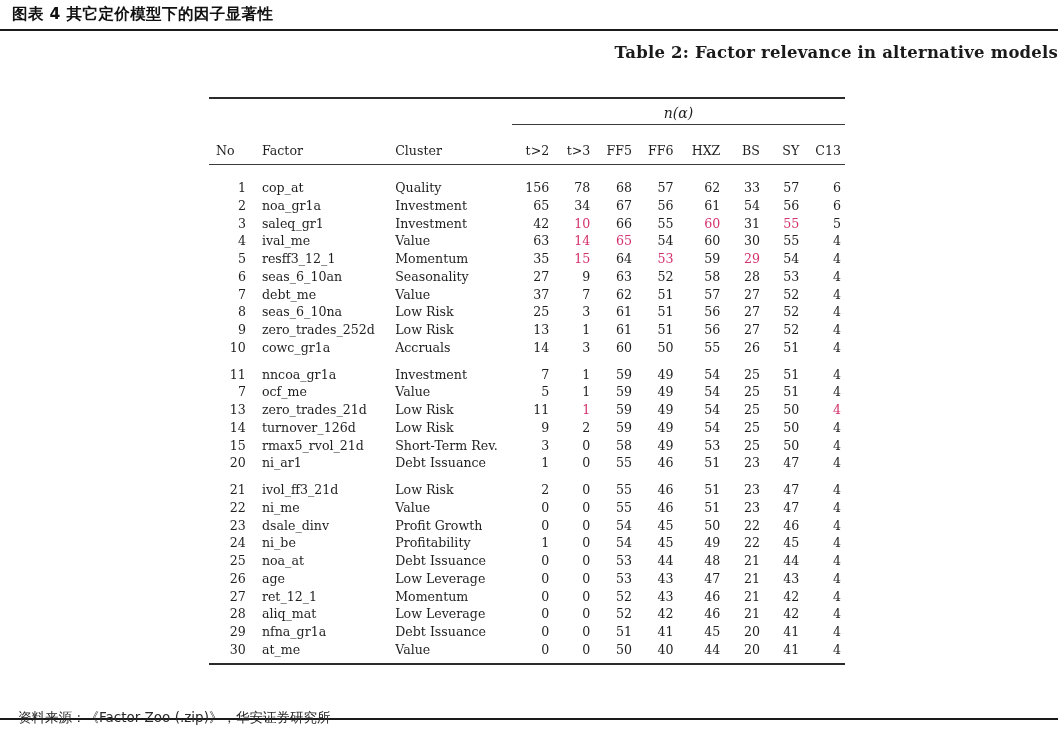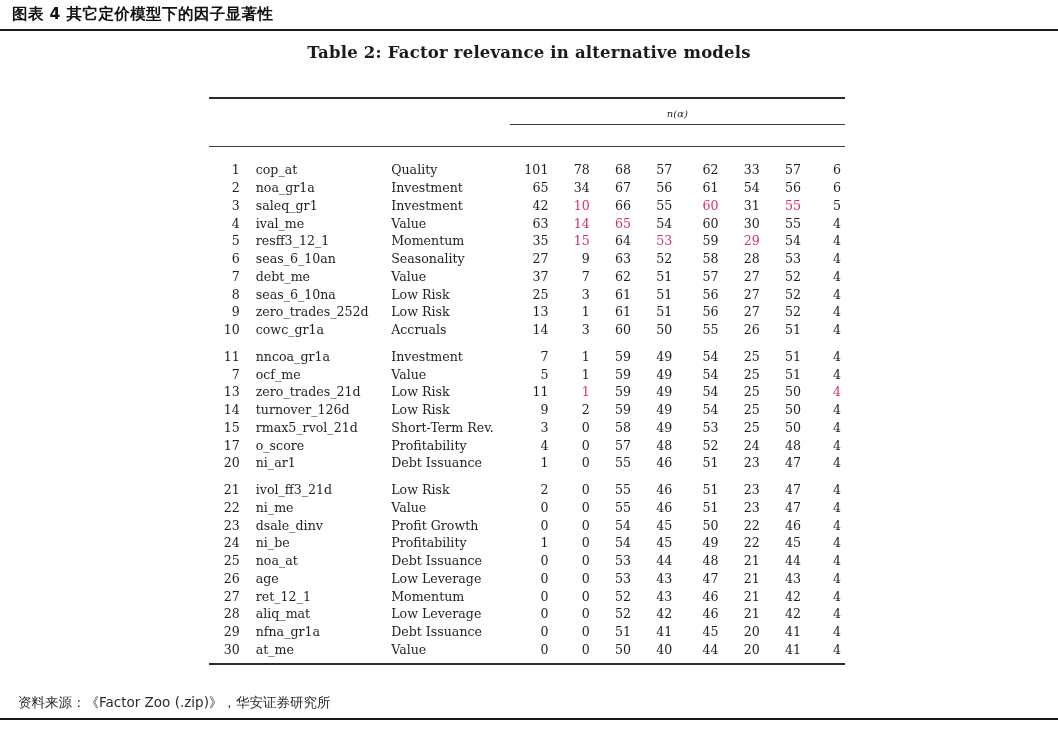--- a/index.html
+++ b/index.html
@@ -43,21 +43,21 @@
     height: 0;
     border-top: 2.2px solid #1a1a1a;
   }
 
   
   .table-caption {
     position: absolute;
     left: 0;
     top: 43px;
     width: 1058px;
-    text-align: center;
+    text-align: right;
     font-family: "DejaVu Serif", serif;
     font-weight: bold;
     font-size: 16.5px;
     letter-spacing: 0.2px;
     color: #1a1a1a;
   }
 
   
   .table-wrap {
     position: absolute;
@@ -89,21 +89,21 @@
 
   
   tr.group-gap > td { height: 9px; line-height: 9px; font-size: 0; }
   tr.head-gap > td { height: 5px; line-height: 5px; font-size: 0; }
   tr.pre-rule-gap > td { height: 4px; line-height: 4px; font-size: 0; }
 
   
   .nalpha-cell {
     text-align: center;
     font-style: italic;
-    font-size: 10px;
+    font-size: 14px;
     padding-bottom: 1px !important;
     height: 19px !important;
     line-height: 19px !important;
   }
   .nalpha-rule > td.nalpha-under {
     border-top: 1.05px solid #3a3a3a;
     height: 0; line-height: 0; font-size: 0;
   }
 
   
@@ -126,21 +126,21 @@
     position: absolute;
     left: 0;
     top: 718px;
     width: 1058px;
     height: 0;
     border-top: 2.2px solid #1a1a1a;
   }
   .footer-note {
     position: absolute;
     left: 18px;
-    top: 694px;
+    top: 709px;
     font-family: "DejaVu Sans", sans-serif;
     font-size: 13.5px;
     color: #2a2a2a;
     white-space: nowrap;
   }
 </style>
 </head>
 <body>
 
 <div class="report-header">
@@ -173,39 +173,52 @@
           <td colspan="11"></td>
         </tr>
       <tr>
         <td colspan="3"></td>
         <td class="nalpha-cell" colspan="8">n(α)</td>
       </tr>
       <tr class="nalpha-rule">
         <td colspan="3"></td>
         <td class="nalpha-under" colspan="8"></td>
       </tr>
+      <tr>
+        <th class="col-no">No</th>
+        <th class="col-factor">Factor</th>
+        <th class="col-cluster">Cluster</th>
+        <th class="col-num">t&gt;2</th>
+        <th class="col-num">t&gt;3</th>
+        <th class="col-num">FF5</th>
+        <th class="col-num">FF6</th>
+        <th class="col-num-wide">HXZ</th>
+        <th class="col-num">BS</th>
+        <th class="col-num">SY</th>
+        <th class="col-num">C13</th>
+      </tr>
       <tr class="pre-rule-gap">
           <td colspan="11"></td>
         </tr>
       <tr class="rule-mid">
           <td colspan="11"></td>
         </tr>
       <tr class="head-gap">
           <td colspan="11"></td>
         </tr>
     </thead>
     <tbody id="table-body">
         <tr class="group-gap">
           <td colspan="11"></td>
         </tr>
         <tr>
           <td class="col-no">1</td>
           <td class="col-factor">cop_at</td>
           <td class="col-cluster">Quality</td>
-          <td class="col-num">101</td>
+          <td class="col-num">156</td>
           <td class="col-num">78</td>
           <td class="col-num">68</td>
           <td class="col-num">57</td>
           <td class="col-num-wide">62</td>
           <td class="col-num">33</td>
           <td class="col-num">57</td>
           <td class="col-num">6</td>
         </tr>
         <tr>
           <td class="col-no">2</td>
@@ -386,33 +399,20 @@
           <td class="col-num">3</td>
           <td class="col-num">0</td>
           <td class="col-num">58</td>
           <td class="col-num">49</td>
           <td class="col-num-wide">53</td>
           <td class="col-num">25</td>
           <td class="col-num">50</td>
           <td class="col-num">4</td>
         </tr>
         <tr>
-          <td class="col-no">17</td>
-          <td class="col-factor">o_score</td>
-          <td class="col-cluster">Profitability</td>
-          <td class="col-num">4</td>
-          <td class="col-num">0</td>
-          <td class="col-num">57</td>
-          <td class="col-num">48</td>
-          <td class="col-num-wide">52</td>
-          <td class="col-num">24</td>
-          <td class="col-num">48</td>
-          <td class="col-num">4</td>
-        </tr>
-        <tr>
           <td class="col-no">20</td>
           <td class="col-factor">ni_ar1</td>
           <td class="col-cluster">Debt Issuance</td>
           <td class="col-num">1</td>
           <td class="col-num">0</td>
           <td class="col-num">55</td>
           <td class="col-num">46</td>
           <td class="col-num-wide">51</td>
           <td class="col-num">23</td>
           <td class="col-num">47</td>

